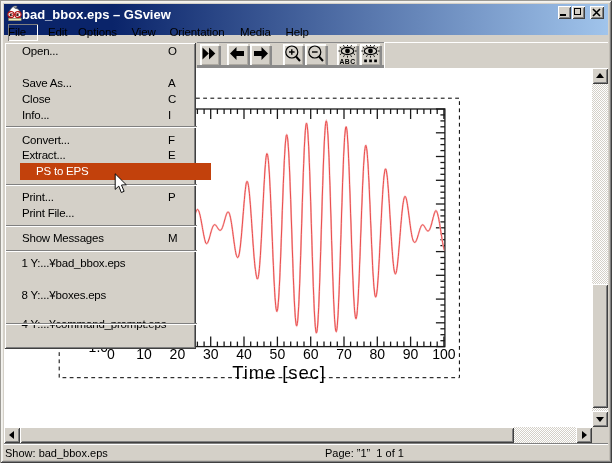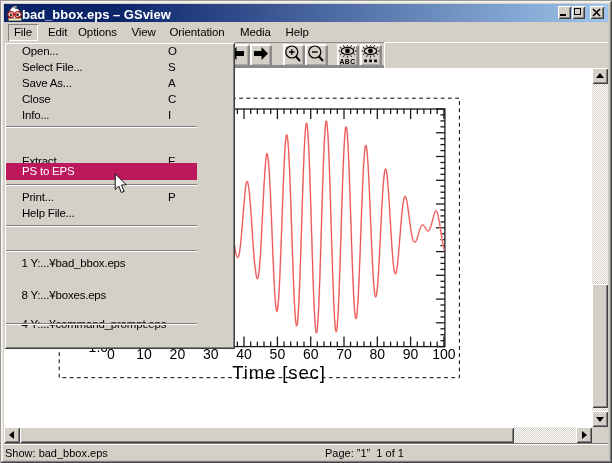--- a/index.html
+++ b/index.html
@@ -4,21 +4,21 @@
 <style>
 html,body{margin:0;padding:0;}
 body{width:612px;height:463px;position:relative;overflow:hidden;
   font-family:"Liberation Sans",sans-serif;background:#d4d0c8;}
 *{box-sizing:border-box;}
 .abs{position:absolute;}
 .win{position:absolute;inset:0;background:#d4d0c8;
   box-shadow:inset 1px 1px 0 #9c9a94,inset -1px -1px 0 #404040,
   inset 2px 2px 0 #f4f3ef,inset -2px -2px 0 #808080,
   inset 3px 3px 0 #efeee9,inset -3px -3px 0 #c0bcb4;}
-.titlebar{left:4px;top:4px;width:604px;height:18px;
+.titlebar{left:4px;top:4px;width:604px;height:31px;
   background:linear-gradient(to right,#0a246a 0%,#0a246a 18%,#a6caf0 103%);
   color:#fff;font-weight:bold;font-size:13px;letter-spacing:0;}
 .title-text{left:18px;top:3px;}
 .tbtn{top:2px;width:14px;height:13px;background:#d4d0c8;
   box-shadow:inset 1px 1px 0 #fff,inset -1px -1px 0 #404040,inset 2px 2px 0 #d4d0c8,inset -2px -2px 0 #808080;}
 .menubar{left:4px;top:22px;width:604px;height:20px;font-size:11.5px;letter-spacing:-.1px;color:#000;}
 .mi{position:absolute;top:2px;height:17px;line-height:17px;}
 .toolbar{left:4px;top:42px;width:604px;height:26px;background:#d4d0c8;}
 .tbb{position:absolute;top:1.5px;height:21px;background:#d4d0c8;
   box-shadow:2px 2px 0 #8a8a8a,inset 1px 1px 0 #fff,inset 2px 2px 0 #fbfbf8,inset -1px -1px 0 #aeaaa2;}
@@ -28,29 +28,29 @@
 
 .sb-btn{position:absolute;background:#d4d0c8;
   box-shadow:inset 1px 1px 0 #fff,inset -1px -1px 0 #404040,inset 2px 2px 0 #d4d0c8,inset -2px -2px 0 #808080;}
 .dither{background-image:conic-gradient(#fff 25%,#d4d0c8 0 50%,#fff 0 75%,#d4d0c8 0);background-size:2px 2px;}
 .thumb{position:absolute;background:#d4d0c8;
   box-shadow:inset 1px 1px 0 #fff,inset -1px -1px 0 #404040,inset 2px 2px 0 #d4d0c8,inset -2px -2px 0 #808080;}
 .statusbar{left:4px;top:443px;width:604px;height:16.5px;background:#d4d0c8;
   border-top:1px solid #808080;box-shadow:inset 0 1px 0 #fff;
   font-size:11px;color:#000;}
 
-.menu{left:4px;top:42px;width:231px;height:306.5px;background:#d4d0c8;z-index:50;
+.menu{left:4px;top:42px;width:192px;height:306.5px;background:#d4d0c8;z-index:50;
   box-shadow:inset 1px 1px 0 #d4d0c8,inset -1px -1px 0 #404040,
   inset 2px 2px 0 #fff,inset -2px -2px 0 #808080;
   font-size:11.5px;letter-spacing:-.2px;color:#000;}
 .mrow{position:absolute;left:2px;width:190.5px;height:16px;line-height:16px;}
 .mrow .lab{position:absolute;left:16px;top:0;}
 .mrow .key{position:absolute;left:162px;top:0;}
 .msep{position:absolute;left:2px;width:190.5px;height:2px;border-top:1px solid #808080;border-bottom:1px solid #fff;}
-.hl{background:#be185d;color:#fff;left:2px;width:190.5px;}
+.hl{background:#c2410c;color:#fff;left:16px;width:190.5px;}
 .arrow-u{width:0;height:0;border-left:4px solid transparent;border-right:4px solid transparent;border-bottom:5px solid #000;position:absolute;}
 .arrow-d{width:0;height:0;border-left:4px solid transparent;border-right:4px solid transparent;border-top:5px solid #000;position:absolute;}
 .arrow-l{width:0;height:0;border-top:4px solid transparent;border-bottom:4px solid transparent;border-right:5px solid #000;position:absolute;}
 .arrow-r{width:0;height:0;border-top:4px solid transparent;border-bottom:4px solid transparent;border-left:5px solid #000;position:absolute;}
 </style>
 </head>
 <body>
 <div class="win"></div>
 
 <div class="abs titlebar">
@@ -72,21 +72,21 @@
       <div style="position:absolute;left:2.5px;top:2px;width:7px;height:7px;border:1.6px solid #000"></div>
     </div>
   <div class="abs tbtn" style="left:586px;width:13.5px">
     <svg class="abs" style="left:2px;top:1.5px" width="9" height="9" viewBox="0 0 9 9">
         <path d="M1 1 L8 8 M8 1 L1 8" stroke="#000" stroke-width="1.6"></path>
       </svg>
   </div>
 </div>
 
 <div class="abs menubar">
-  <div class="mi" style="left:4px;width:30px;text-align:center;box-shadow:inset 1px 1px 0 #808080,inset -1px -1px 0 #fff;">File</div>
+  <div class="mi" style="left:4px;width:30px;text-align:left;box-shadow:inset 1px 1px 0 #808080,inset -1px -1px 0 #fff;">File</div>
   <div class="mi" style="left:44px">Edit</div>
   <div class="mi" style="left:74px">Options</div>
   <div class="mi" style="left:127.5px">View</div>
   <div class="mi" style="left:165.5px">Orientation</div>
   <div class="mi" style="left:236px">Media</div>
   <div class="mi" style="left:281.5px">Help</div>
 </div>
 
 <div class="abs canvas"></div>
 
@@ -392,53 +392,57 @@
 <div class="abs statusbar">
   <div class="abs" style="left:1px;top:2.5px">Show: bad_bbox.eps</div>
   <div class="abs" style="left:321px;top:2.5px">Page: ”1”&nbsp; 1 of 1</div>
 </div>
 
 <div class="abs menu">
   <div class="mrow" style="top:0.5px">
       <span class="lab">Open...</span>
       <span class="key">O</span>
     </div>
-  <div class="mrow" style="top:16.5px">
-      <span class="lab">Select File...</span>
-      <span class="key">S</span>
-    </div>
   <div class="mrow" style="top:48.5px">
       <span class="lab">Close</span>
       <span class="key">C</span>
     </div>
   <div class="mrow" style="top:32.5px">
       <span class="lab">Save As...</span>
       <span class="key">A</span>
     </div>
   <div class="mrow" style="top:64.5px">
       <span class="lab">Info...</span>
       <span class="key">I</span>
     </div>
   <div class="msep" style="top:84px"></div>
-  <div class="mrow" style="top:111px">
+  <div class="mrow" style="top:89.5px">
+      <span class="lab">Convert...</span>
+      <span class="key">F</span>
+    </div>
+  <div class="mrow" style="top:105px">
       <span class="lab">Extract...</span>
       <span class="key">E</span>
     </div>
   <div class="mrow hl" style="top:121.2px;height:17px;line-height:17px">
       <span class="lab">PS to EPS</span>
     </div>
   <div class="msep" style="top:142px"></div>
   <div class="mrow" style="top:146.5px">
       <span class="lab">Print...</span>
       <span class="key">P</span>
     </div>
   <div class="mrow" style="top:162.5px">
-      <span class="lab">Help File...</span>
+      <span class="lab">Print File...</span>
     </div>
   <div class="msep" style="top:183px"></div>
+  <div class="mrow" style="top:187.5px">
+      <span class="lab">Show Messages</span>
+      <span class="key">M</span>
+    </div>
   <div class="msep" style="top:208px"></div>
   <div class="mrow" style="top:212.5px">
       <span class="lab" style="left:15.5px">1 Y:...¥bad_bbox.eps</span>
     </div>
   <div class="mrow" style="top:244.5px">
       <span class="lab" style="left:15.5px">8 Y:...¥boxes.eps</span>
     </div>
   <div class="mrow" style="top:274px">
       <span class="lab" style="left:15.5px">4 Y:...¥command_prompt.eps</span>
     </div>

